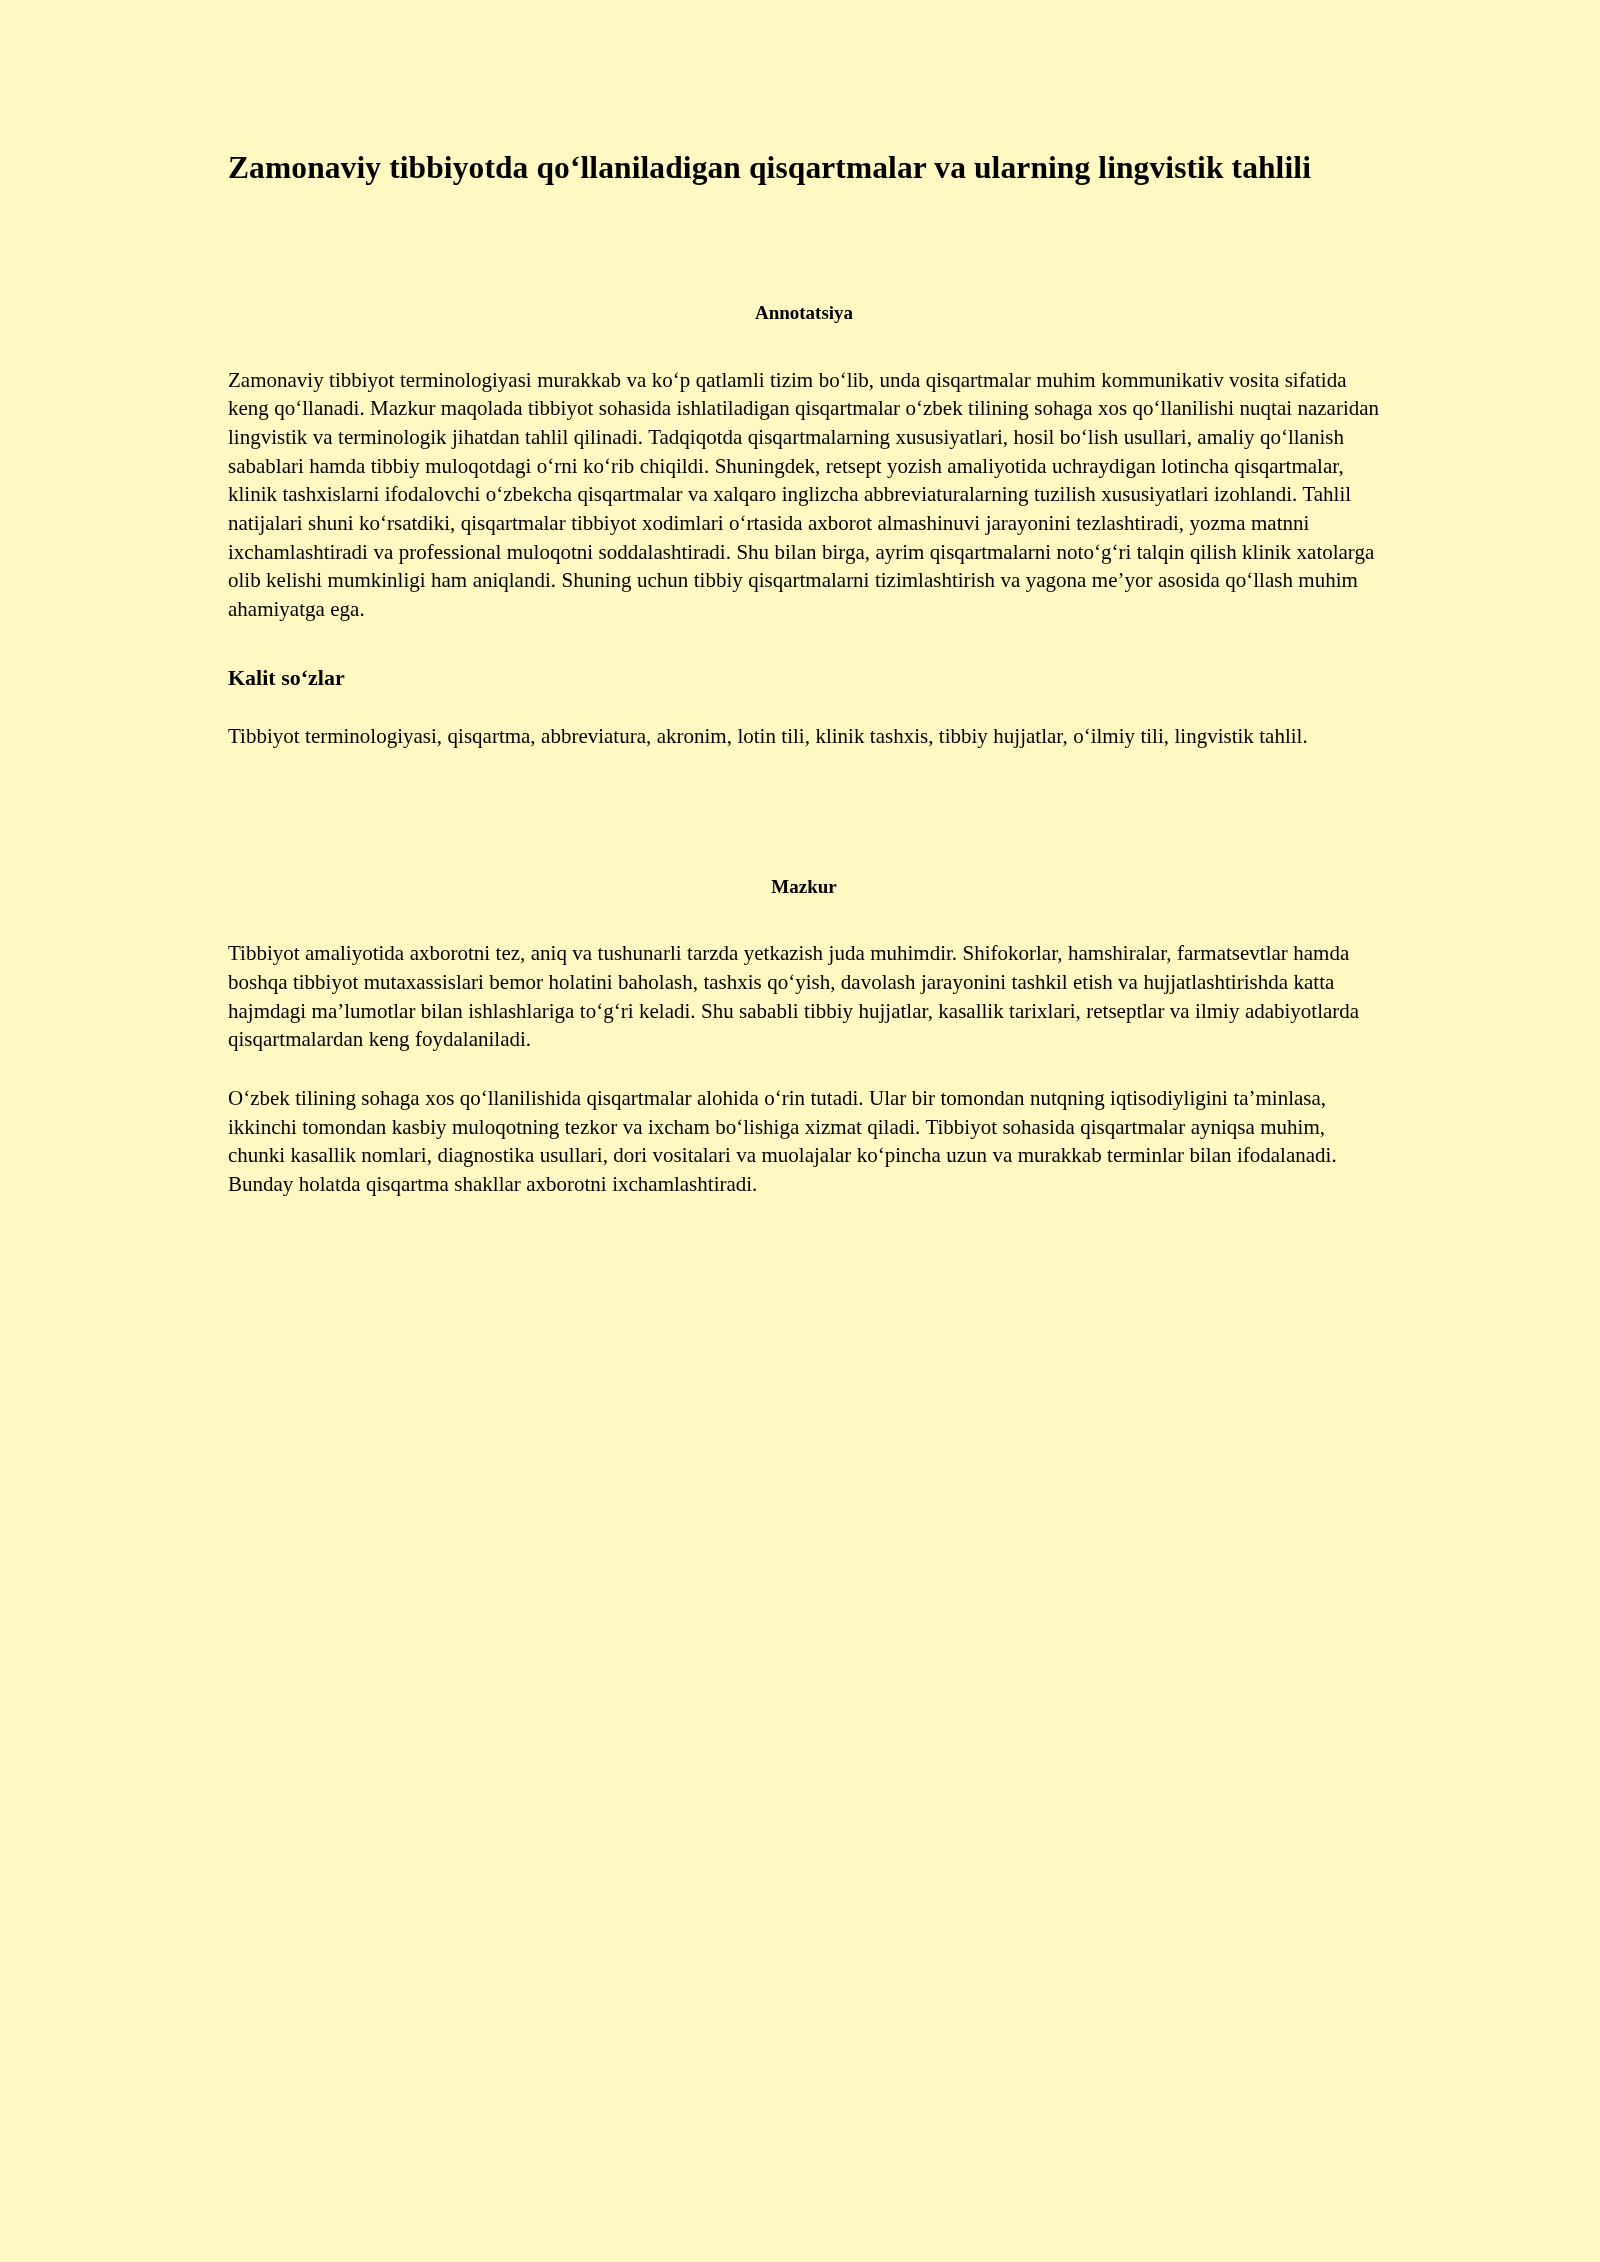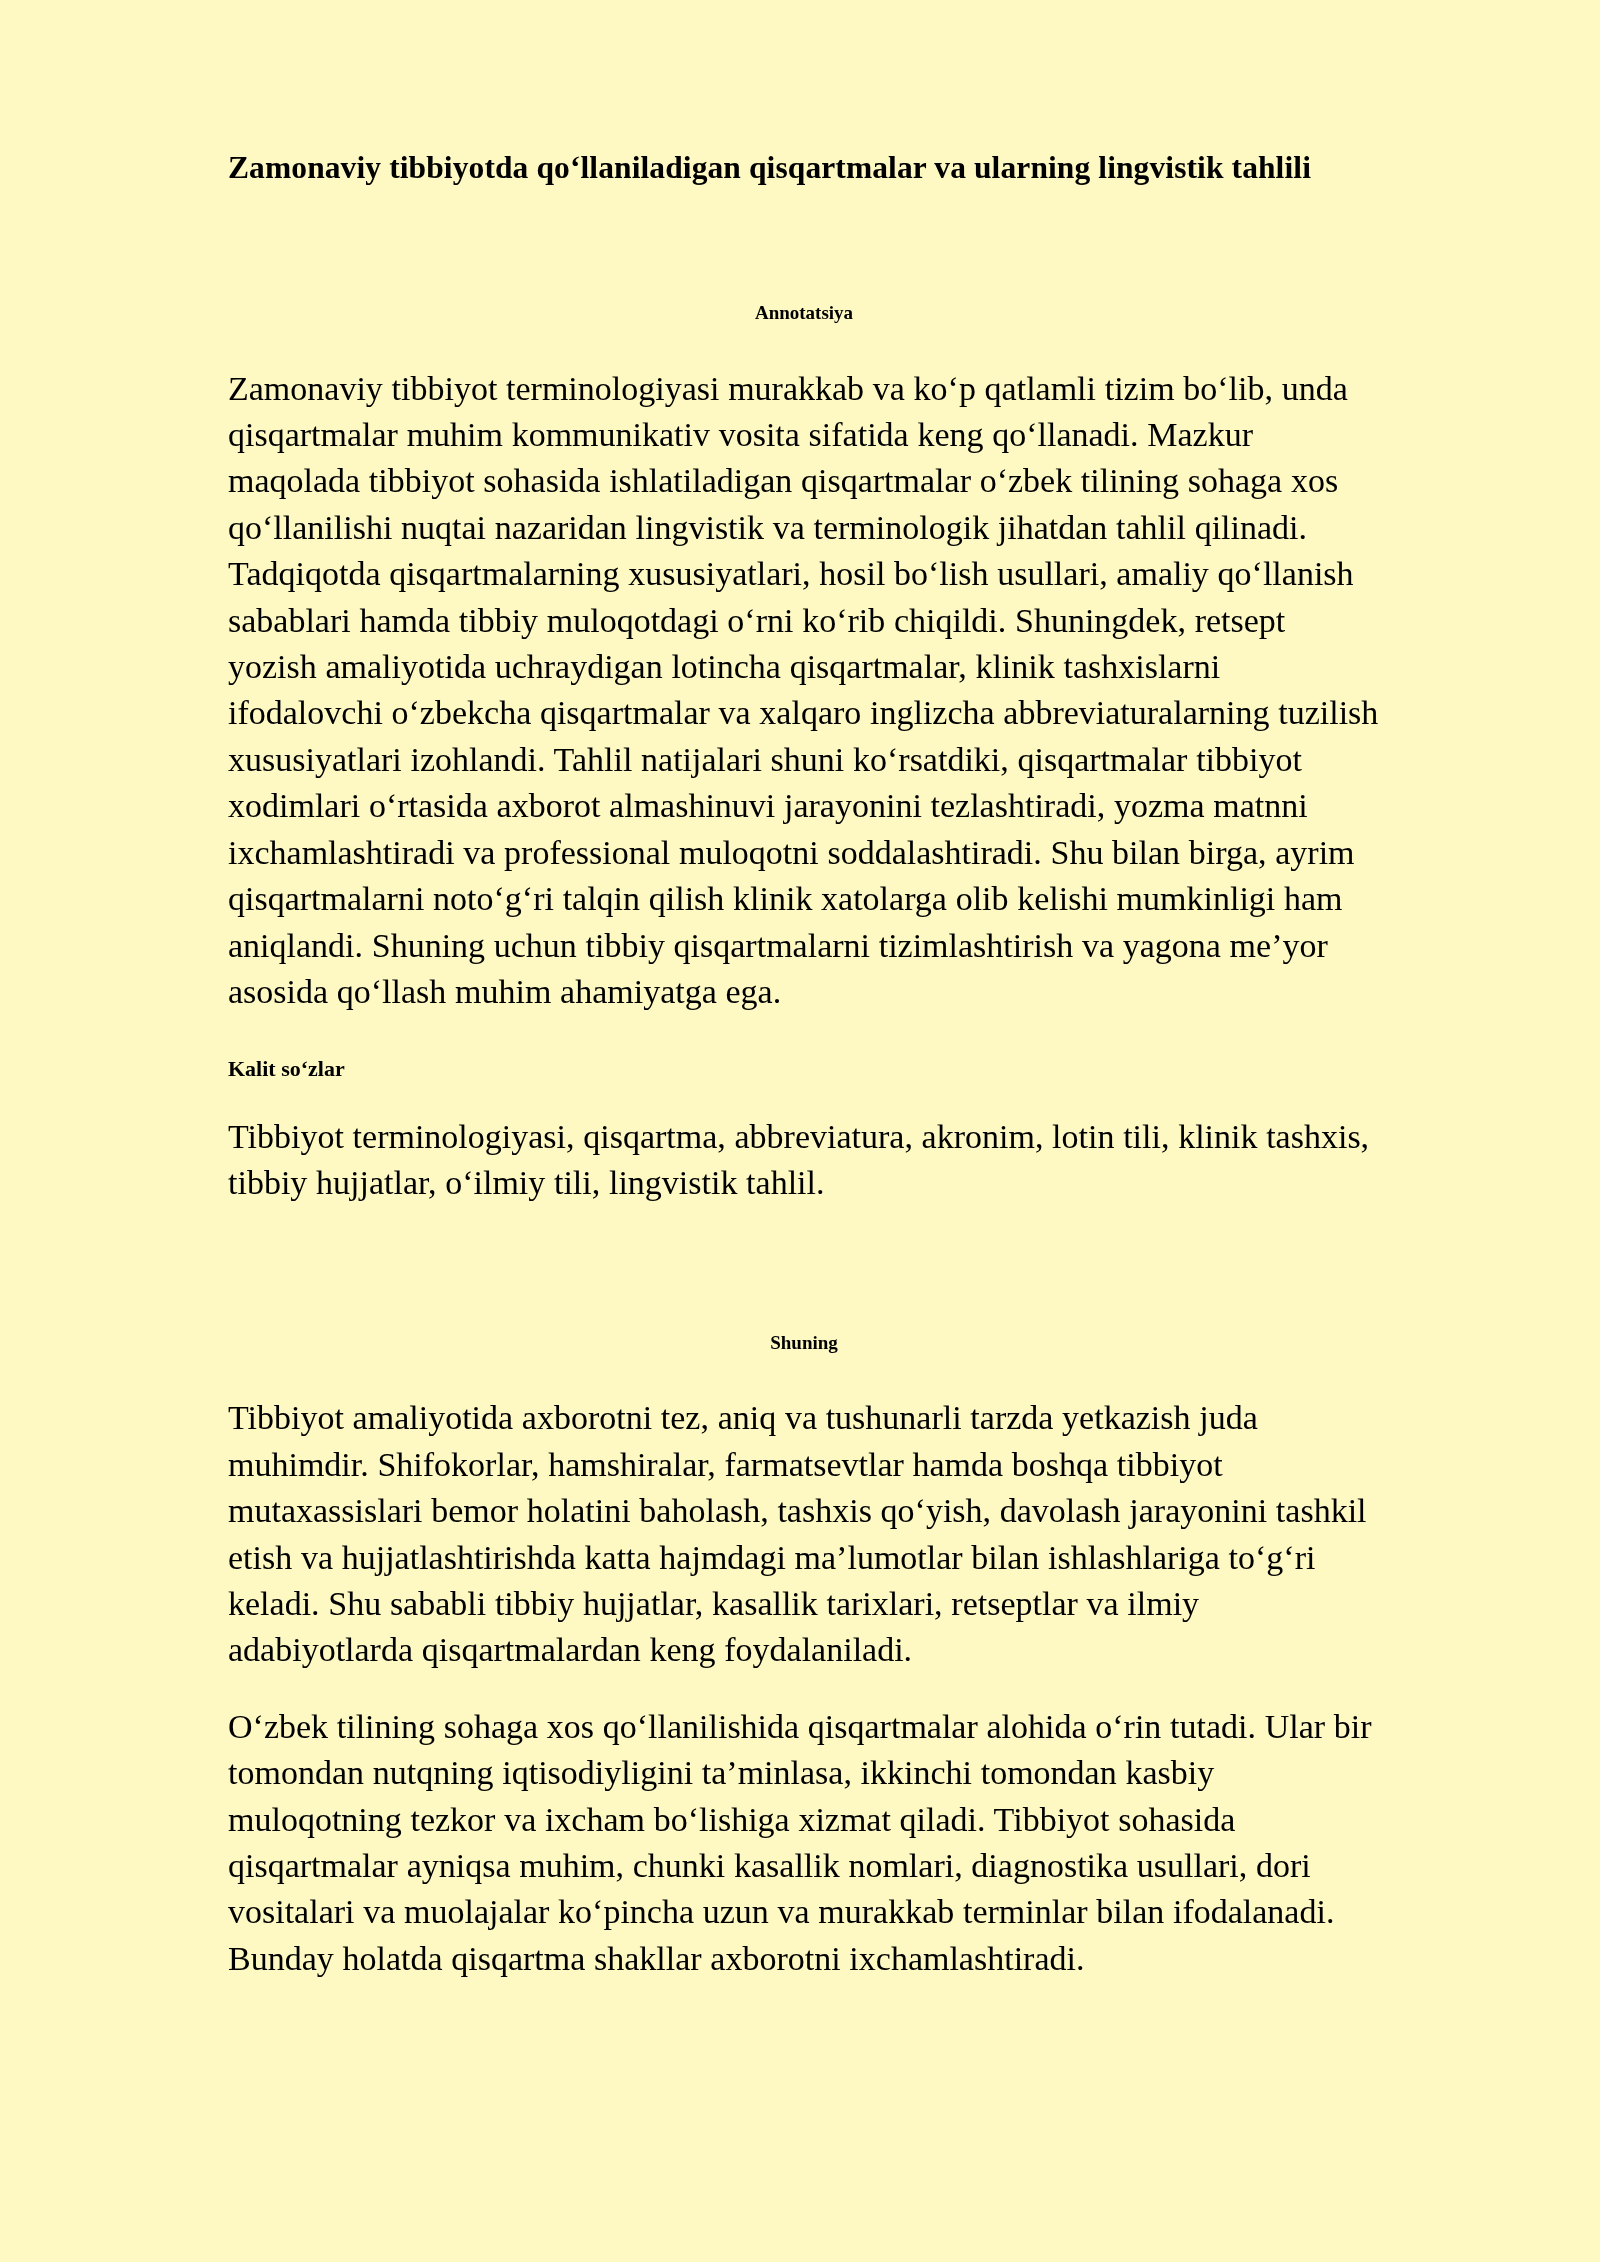--- a/index.html
+++ b/index.html
@@ -39,21 +39,21 @@
     height: 112px;
   }
   .section-heading {
     font-size: 19px;
     font-weight: bold;
     text-align: center;
     line-height: 1.3;
     margin: 0;
   }
   .body-par {
-    font-size: 34px;
+    font-size: 21px;
     line-height: 1.365;
     text-align: left;
     margin: 0;
     word-spacing: 0.2px;
   }
   .sub-heading {
     font-size: 22px;
     font-weight: bold;
     text-align: left;
     line-height: 1.3;
@@ -82,21 +82,21 @@
     <div class="gap-40"></div>
 
     <h3 class="sub-heading">Kalit so‘zlar</h3>
 
     <div class="gap-30"></div>
 
     <p class="body-par">Tibbiyot terminologiyasi, qisqartma, abbreviatura, akronim, lotin tili, klinik tashxis, tibbiy hujjatlar, o‘ilmiy tili, lingvistik tahlil.</p>
 
     <div class="gap-124"></div>
 
-    <h2 class="section-heading">Shuning</h2>
+    <h2 class="section-heading">Mazkur</h2>
 
     <div class="gap-40"></div>
 
     <p class="body-par">Tibbiyot amaliyotida axborotni tez, aniq va tushunarli tarzda yetkazish juda muhimdir. Shifokorlar, hamshiralar, farmatsevtlar hamda boshqa tibbiyot mutaxassislari bemor holatini baholash, tashxis qo‘yish, davolash jarayonini tashkil etish va hujjatlashtirishda katta hajmdagi ma’lumotlar bilan ishlashlariga to‘g‘ri keladi. Shu sababli tibbiy hujjatlar, kasallik tarixlari, retseptlar va ilmiy adabiyotlarda qisqartmalardan keng foydalaniladi.</p>
 
     <div class="gap-30"></div>
 
     <p class="body-par">O‘zbek tilining sohaga xos qo‘llanilishida qisqartmalar alohida o‘rin tutadi. Ular bir tomondan nutqning iqtisodiyligini ta’minlasa, ikkinchi tomondan kasbiy muloqotning tezkor va ixcham bo‘lishiga xizmat qiladi. Tibbiyot sohasida qisqartmalar ayniqsa muhim, chunki kasallik nomlari, diagnostika usullari, dori vositalari va muolajalar ko‘pincha uzun va murakkab terminlar bilan ifodalanadi. Bunday holatda qisqartma shakllar axborotni ixchamlashtiradi.</p>
 
   </div>

